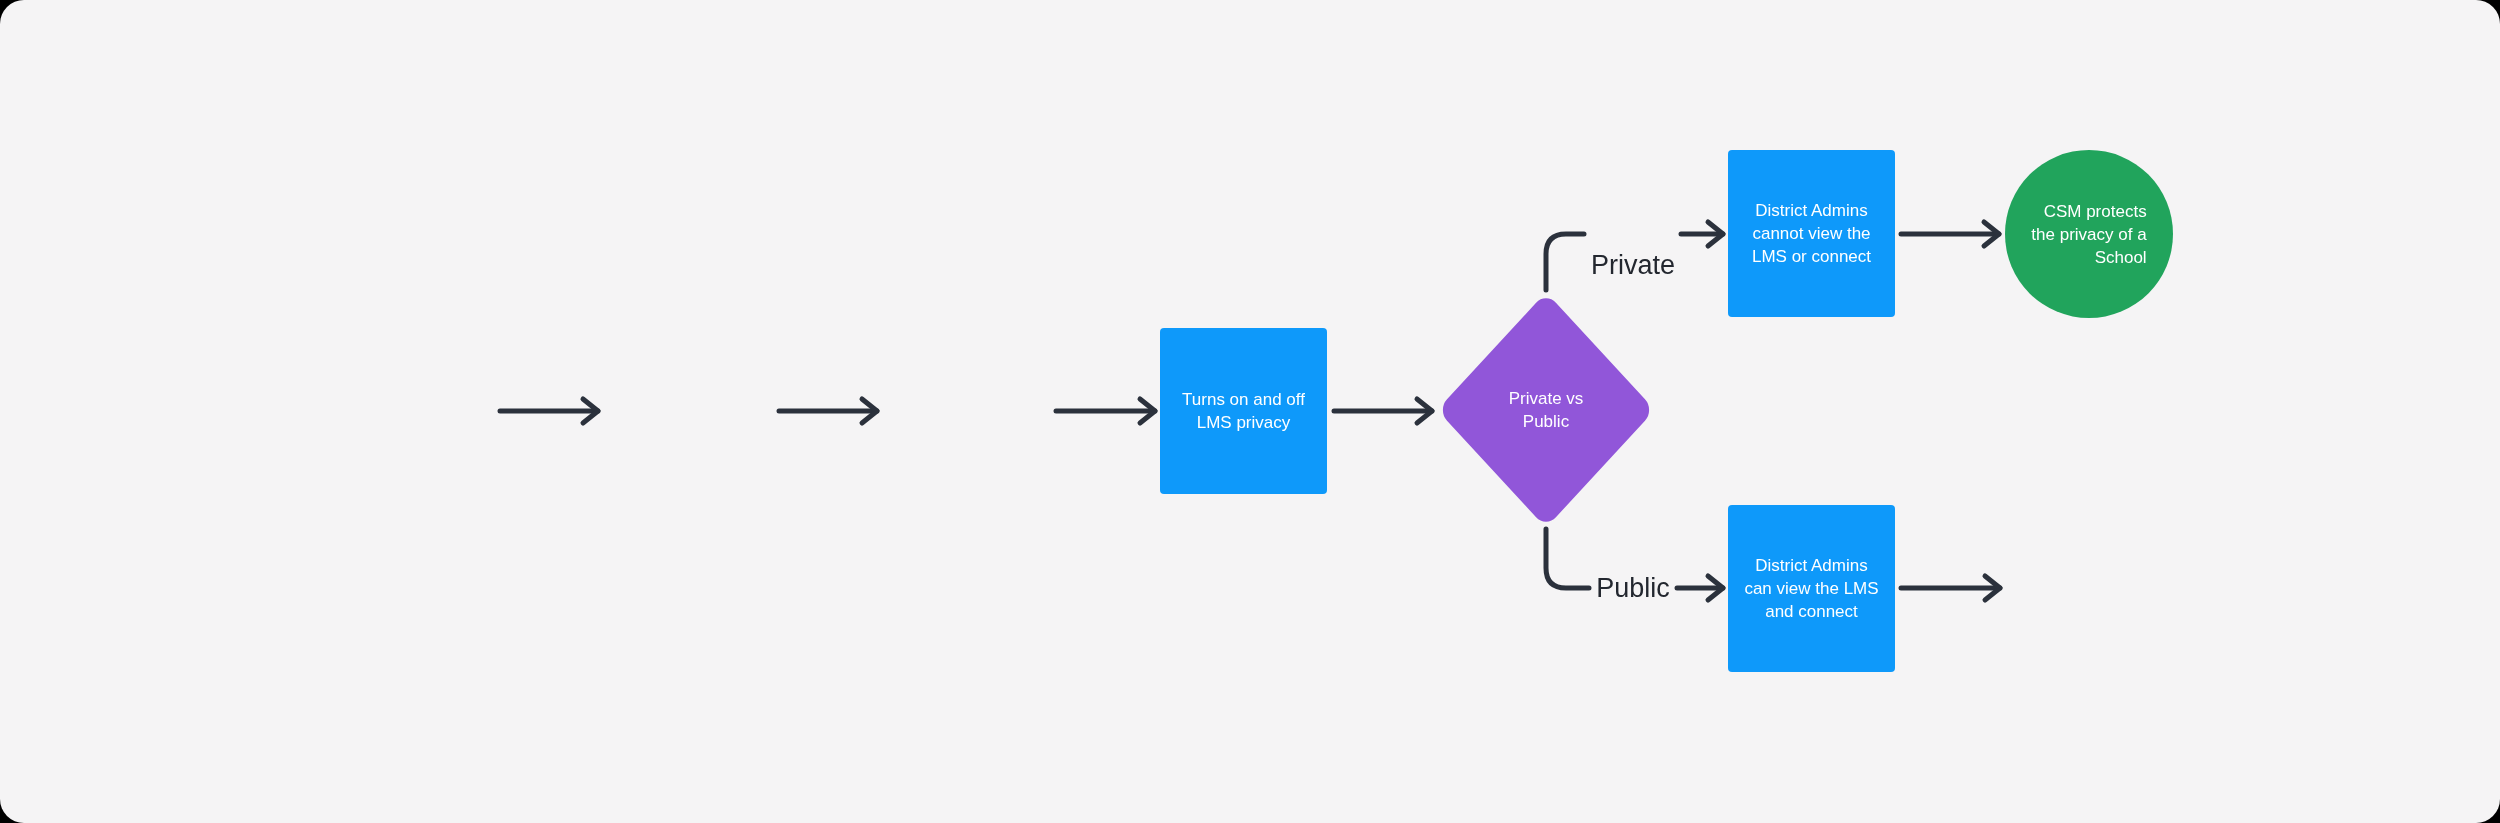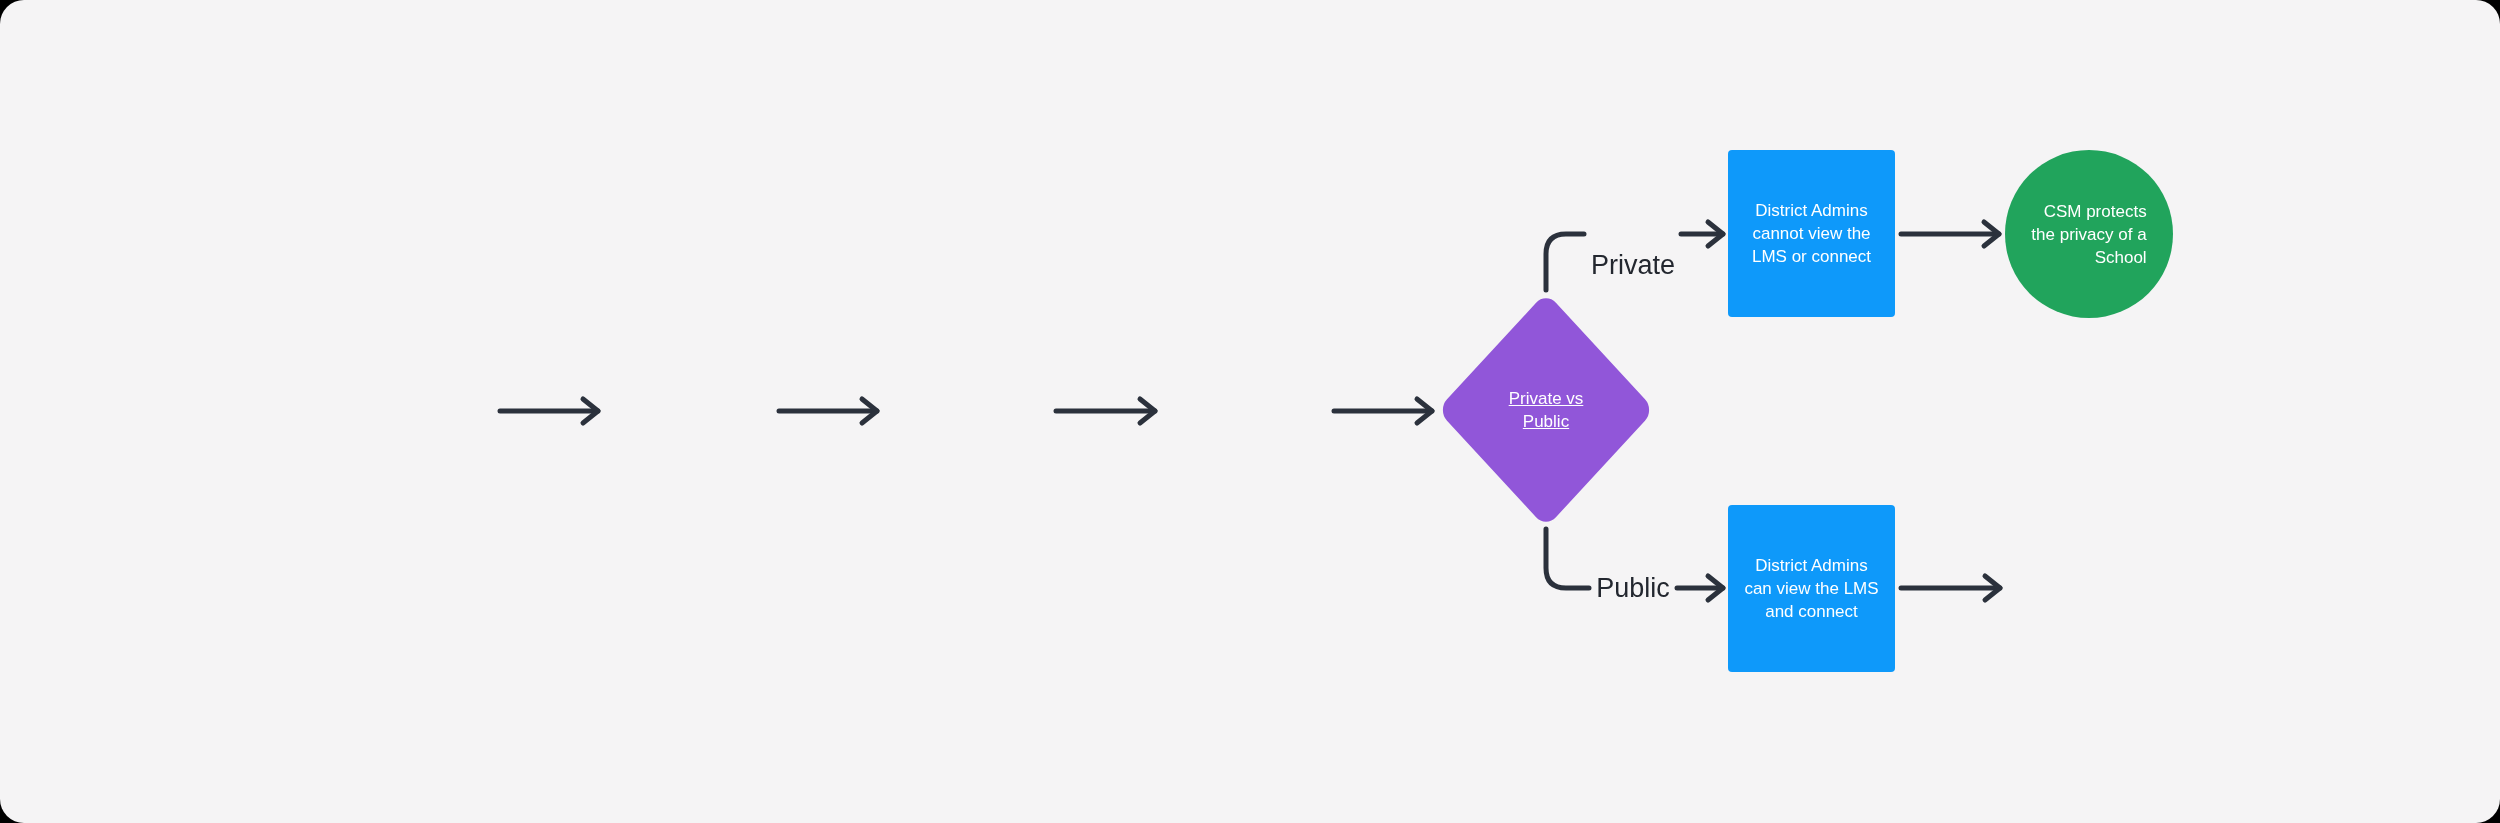--- a/index.html
+++ b/index.html
@@ -75,21 +75,20 @@
     transform-origin: center;
   }
   .diamond-label {
     position: absolute; left: 0; top: 0;
     width: 218px; height: 236px;
     display: flex; align-items: center; justify-content: center;
     text-align: center;
     color: var(--node_text, #fff);
     font-size: 17px; line-height: 23px; font-weight: 500;
     white-space: pre-line;
-    text-decoration: underline;
   }
   .edge-label {
     position: absolute;
     transform: translate(-50%, -50%);
     color: var(--label_text, #23272F);
     font-size: 27px; font-weight: 500;
     white-space: nowrap;
   }
   .edge-label-private { left: 1633px; top: 233px; margin-top: 32px; }
   .edge-label-public  { left: 1633px; top: 588px; }
@@ -123,20 +122,22 @@
       <path d="M1546 529 V568 Q1546 588 1566 588 H1589"></path>
       <path d="M1677 588 H1723"></path>
       <path d="M1708 576 L1723 588 L1708 600"></path>
       <path d="M1901 588 H2000"></path>
       <path d="M1985 576 L2000 588 L1985 600"></path>
     </svg>
 
 
 
 
+    <div class="node box-node pos-privacy">Turns on and off
+LMS privacy</div>
 
     <div class="diamond-wrap">
       <div class="diamond-shape"></div>
       <div class="diamond-label">Private vs
 Public</div>
     </div>
 
     <div class="edge-label edge-label-private">Private</div>
     <div class="edge-label edge-label-public">Public</div>
 

